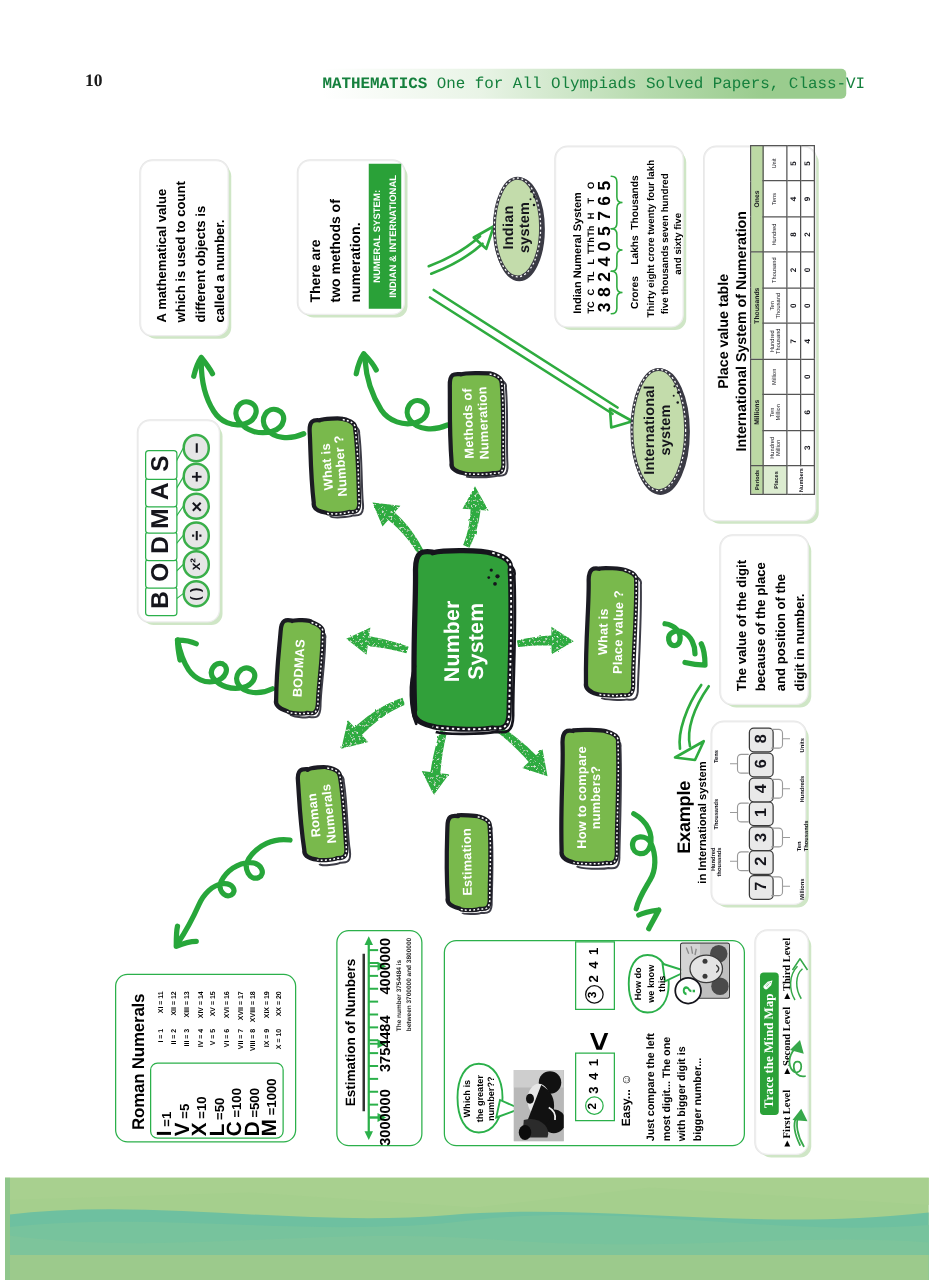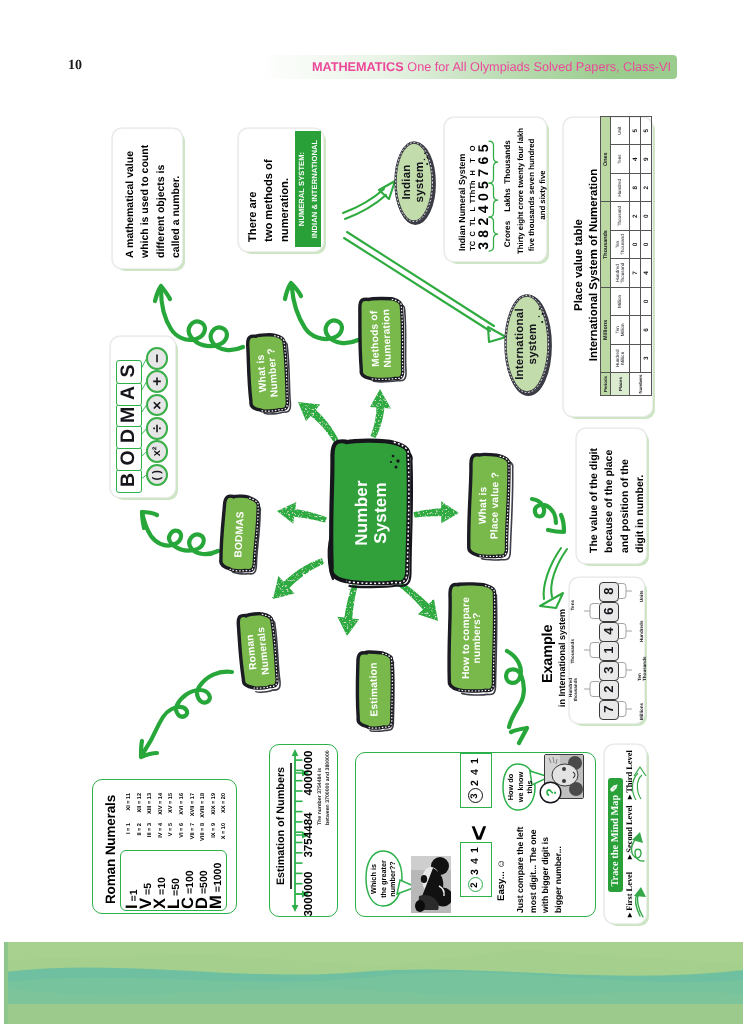--- a/index.html
+++ b/index.html
@@ -6,21 +6,21 @@
   body{width:747px;height:1024px;background:#fff;font-family:"Liberation Sans",sans-serif;overflow:hidden;position:relative;
        -webkit-font-smoothing:antialiased;text-rendering:geometricPrecision;}
   #page{position:absolute;left:0;top:0;width:747px;height:1024px;}
 
   
   .pagenum{position:absolute;left:68px;top:58px;font-family:"Liberation Serif",serif;font-weight:bold;font-size:14px;color:#1a1a1a;}
   .hdrbar{position:absolute;left:258px;top:55px;width:419px;height:24px;
           background:linear-gradient(to right,rgba(154,204,142,0) 0%,rgba(154,204,142,0.22) 30%,rgba(154,204,142,0.72) 62%,rgba(154,204,142,1) 84%,rgba(154,204,142,1) 100%);
           border-radius:0 4px 4px 0;}
   .hdrtext{position:absolute;left:258px;top:55px;width:413px;height:24px;line-height:24px;text-align:right;
-           font-family:Liberation Sans, sans-serif;font-size:12.7px;color:#ec4899;white-space:nowrap;}
+           font-family:Liberation Mono, monospace;font-size:12.7px;color:#15803d;white-space:nowrap;}
   .hdrtext b{font-weight:bold;}
 
   
   .footer{position:absolute;left:0;top:942px;width:747px;height:82px;overflow:hidden;}
 
   
   .rot{position:absolute;transform-origin:0 0;}
 
   
   .card{position:absolute;background:#fff;border:1px solid #ededed;border-radius:10px;

